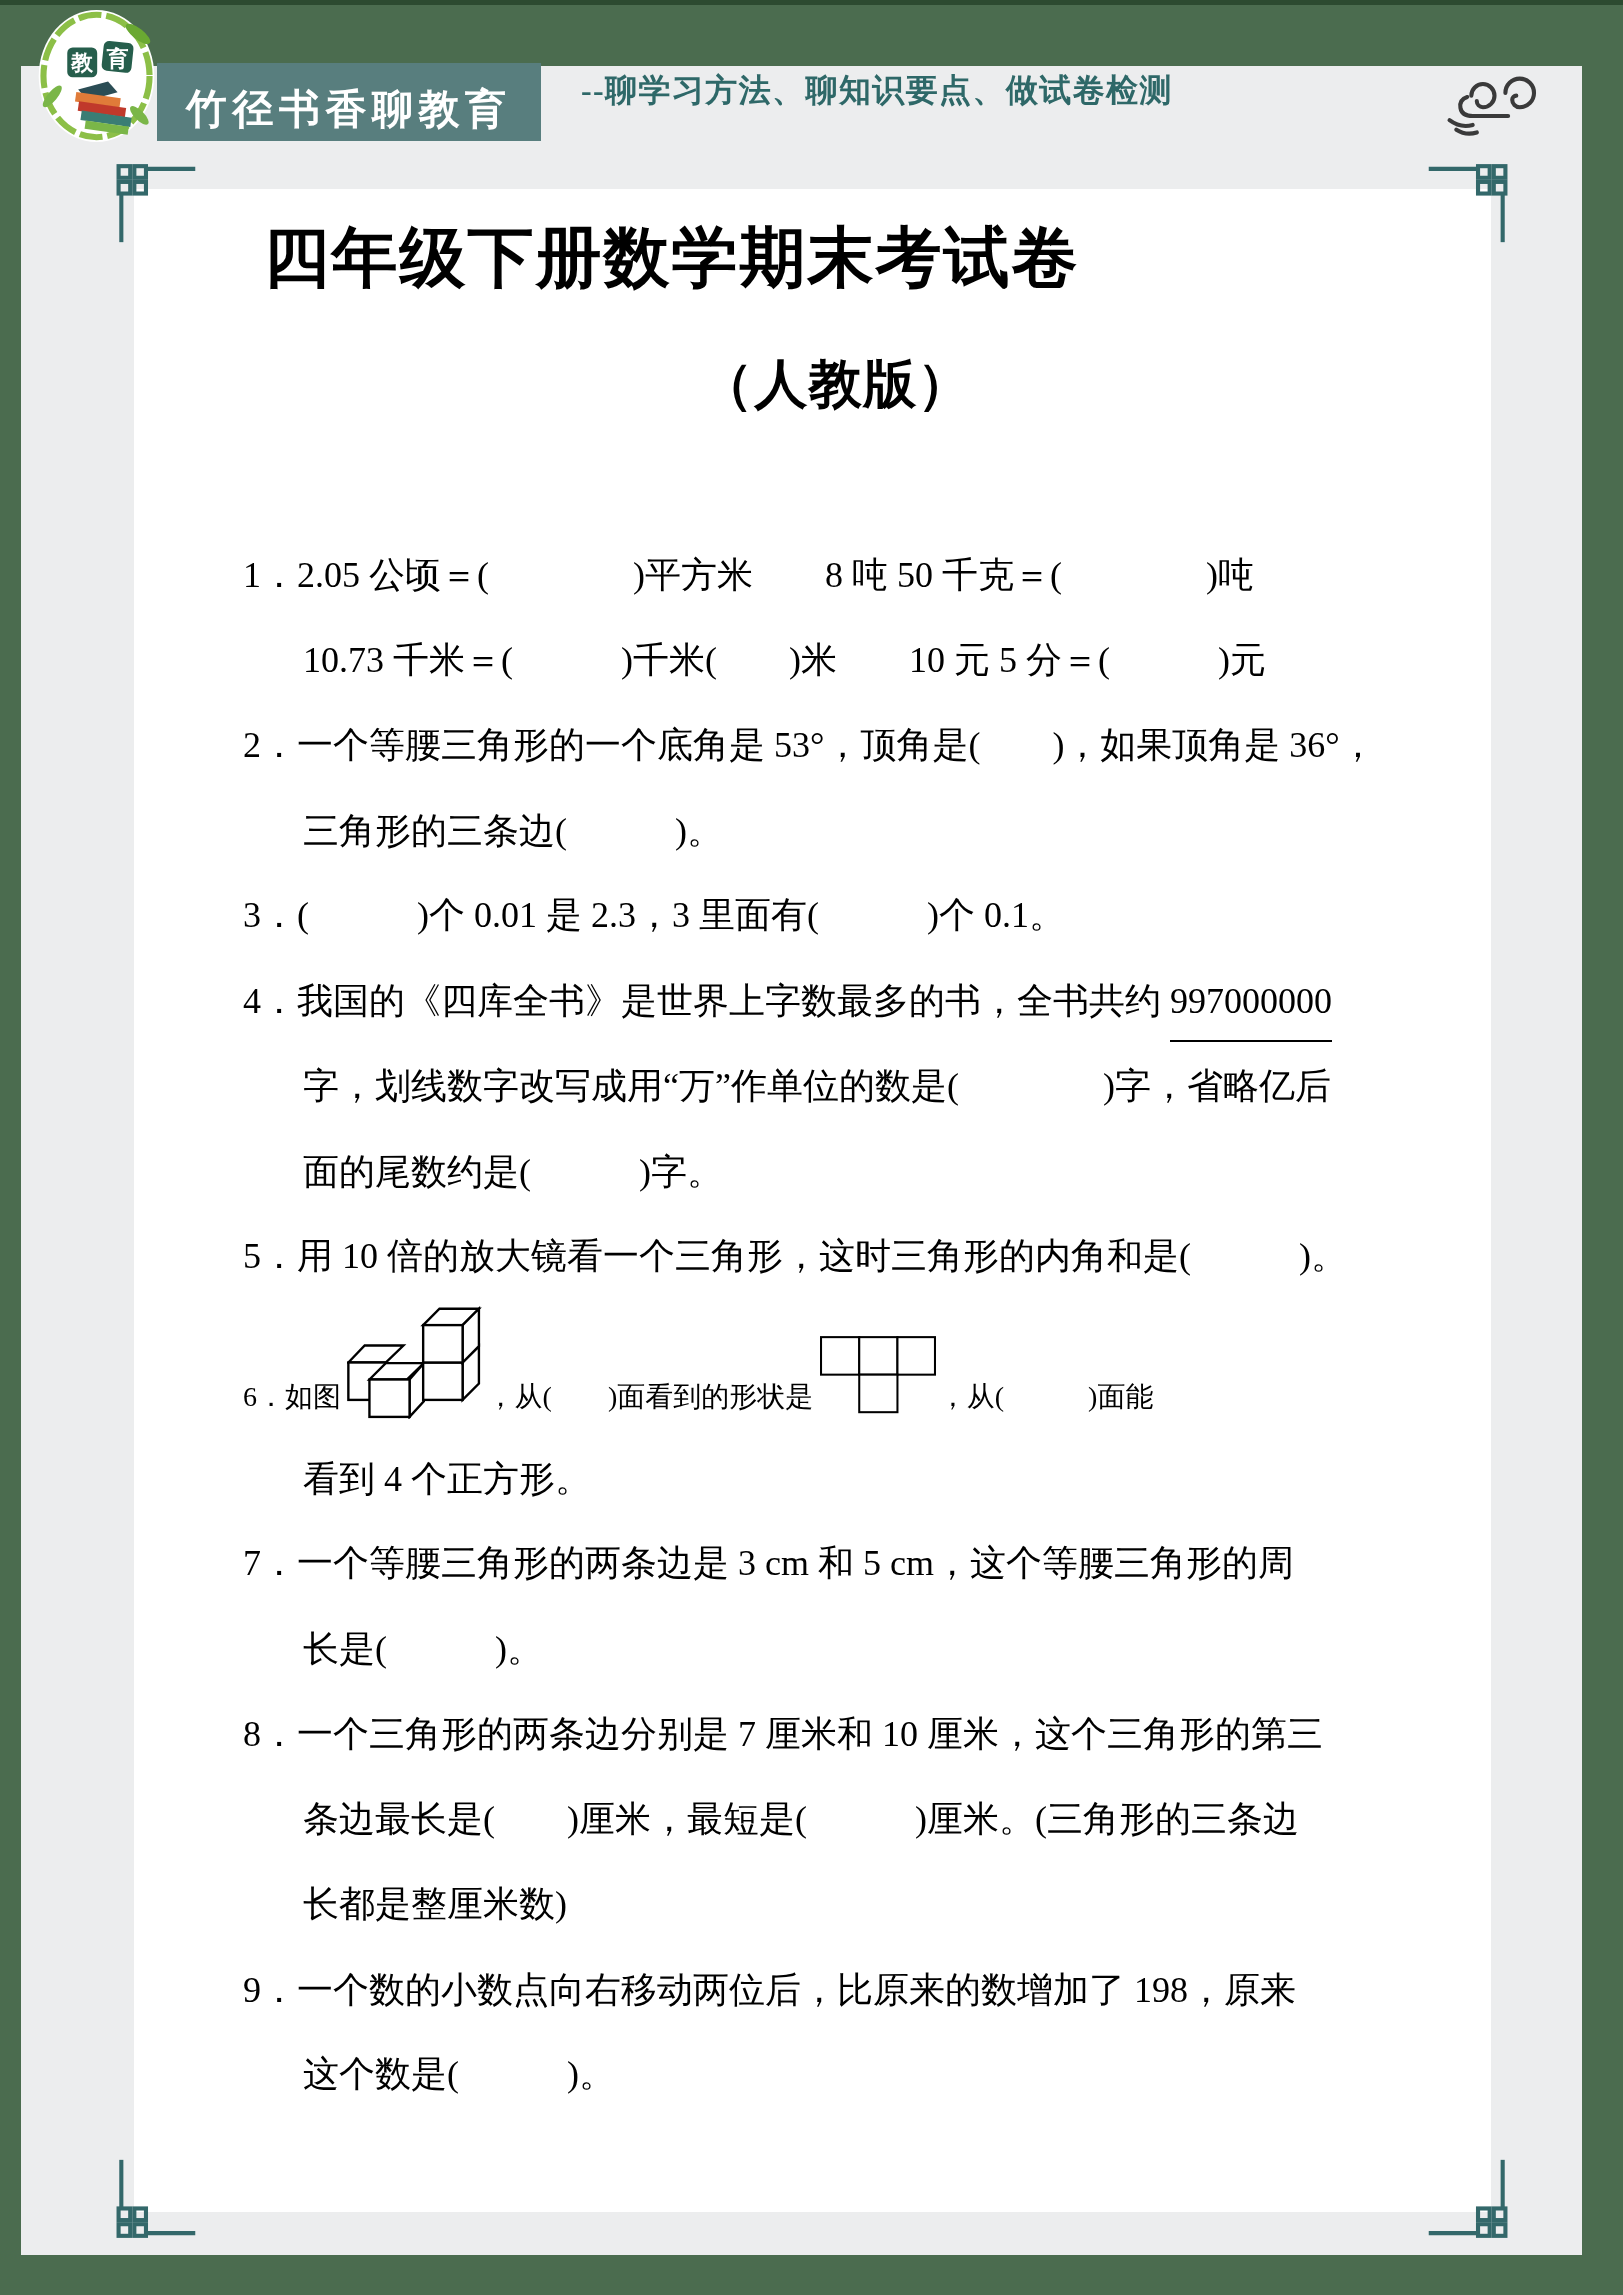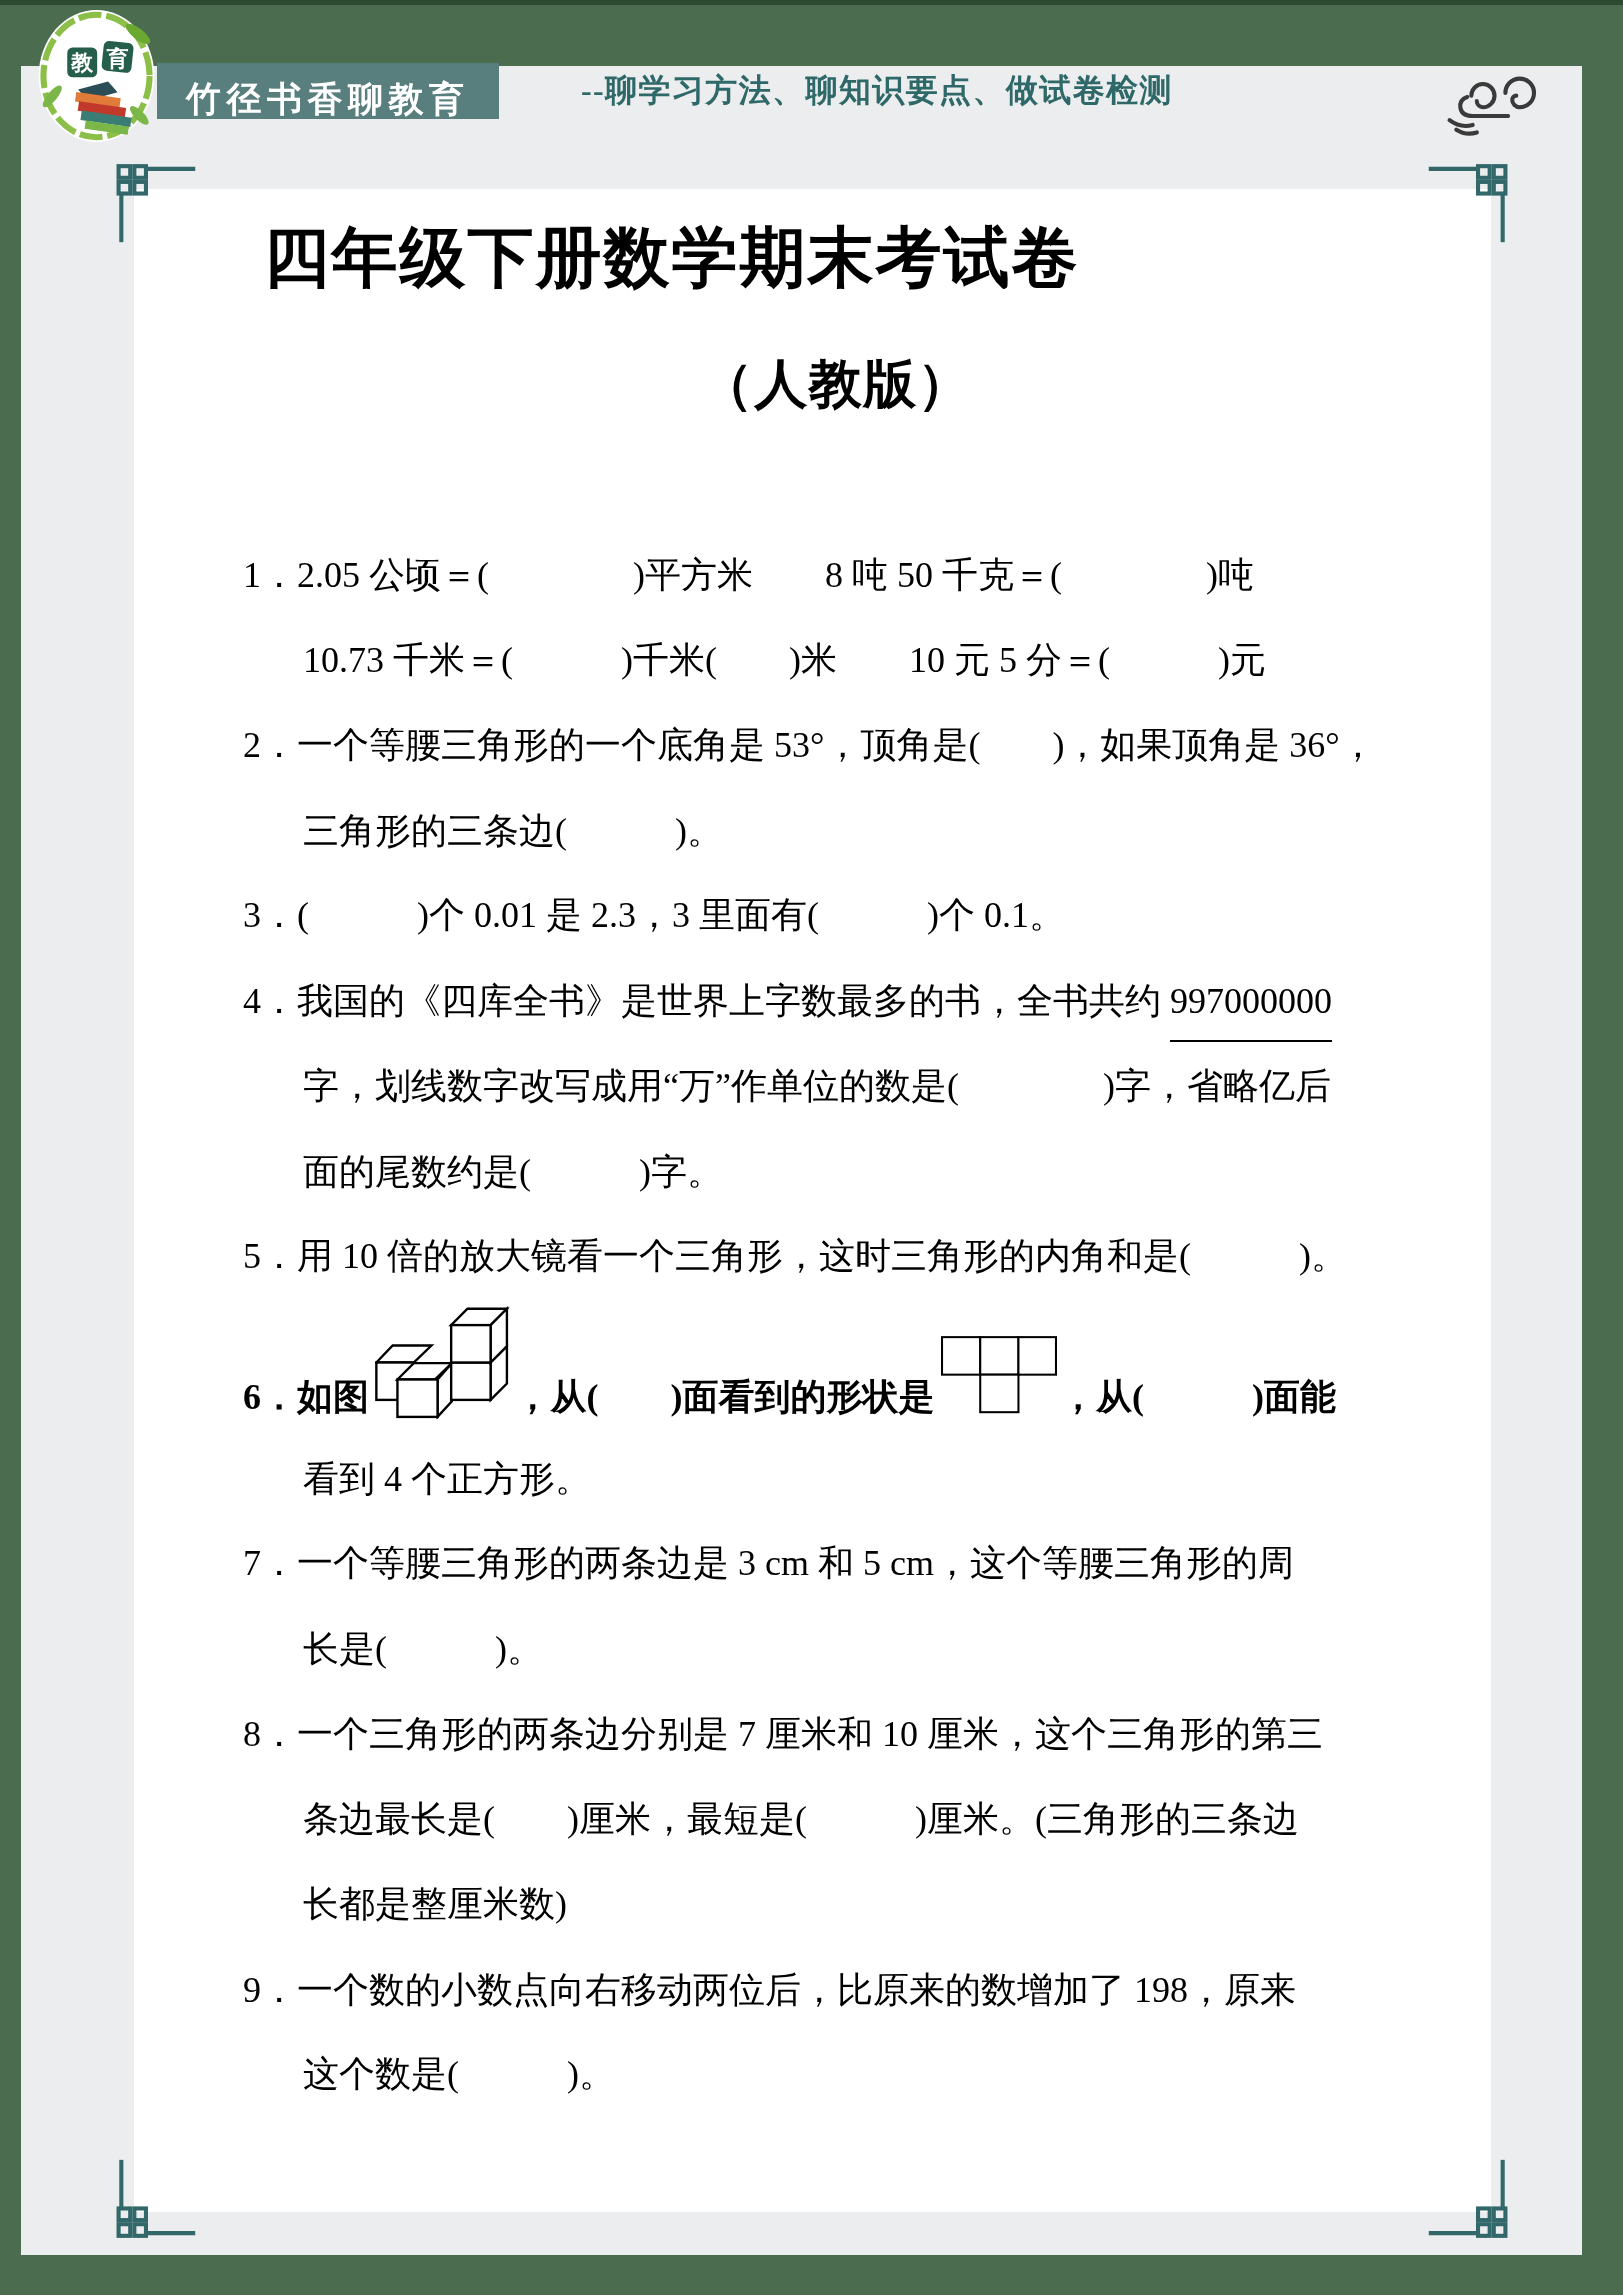--- a/index.html
+++ b/index.html
@@ -31,22 +31,22 @@
 
   
   .sheet{position:absolute;left:134px;top:189px;width:1357px;height:2023px;background:var(--content-white);}
 
   
   .logo{position:absolute;left:37px;top:8.2px;width:119px;height:136px;}
   .brand-box{
     position:absolute;left:157px;top:63px;height:44px;
     background:var(--brand-box-teal);
     color:#fff;font-family:"Liberation Sans","DejaVu Sans",sans-serif;
-    font-weight:bold;font-size:35px;line-height:59px;
-    letter-spacing:5.5px;padding:6px 29px;white-space:pre;
+    font-weight:bold;font-size:41px;line-height:59px;
+    letter-spacing:5.5px;padding:17px 29px;white-space:pre;
   }
   .slogan{
     position:absolute;left:581px;top:68px;
     color:var(--slogan-teal);
     font-family:Liberation Serif, serif;
     font-weight:bold;font-size:32px;line-height:45px;
     letter-spacing:1.4px;white-space:pre;
   }
   .cloud{position:absolute;left:1440px;top:56px;width:109px;height:82px;}
 
@@ -76,21 +76,21 @@
   }
   .x-num{left:243px;}
   .x-cont{left:303px;}
   .uline{border-bottom:2.7px solid var(--text-black);padding-bottom:18px;}
   .q4row{display:flex;align-items:baseline;}
 
   .q6row{
     position:absolute;left:243px;top:1306px;height:116px;
     display:flex;align-items:flex-end;white-space:pre;
   }
-  .q6row .bt{font-size:36px;line-height:42px;margin-bottom:4.1px;font-weight:bold;}
+  .q6row .bt{font-size:28px;line-height:42px;margin-bottom:4.1px;}
   .fig-cubes{width:136px;height:113px;margin:0 4.1px 2.7px 5.5px;}
   .fig-tshape{width:116px;height:78px;margin:0 2.7px 8.2px 6.8px;}
 </style>
 </head>
 <body>
 
 <div id="canvas">
 
   <div class="band band-top"></div>
   <div class="band band-left"></div>

